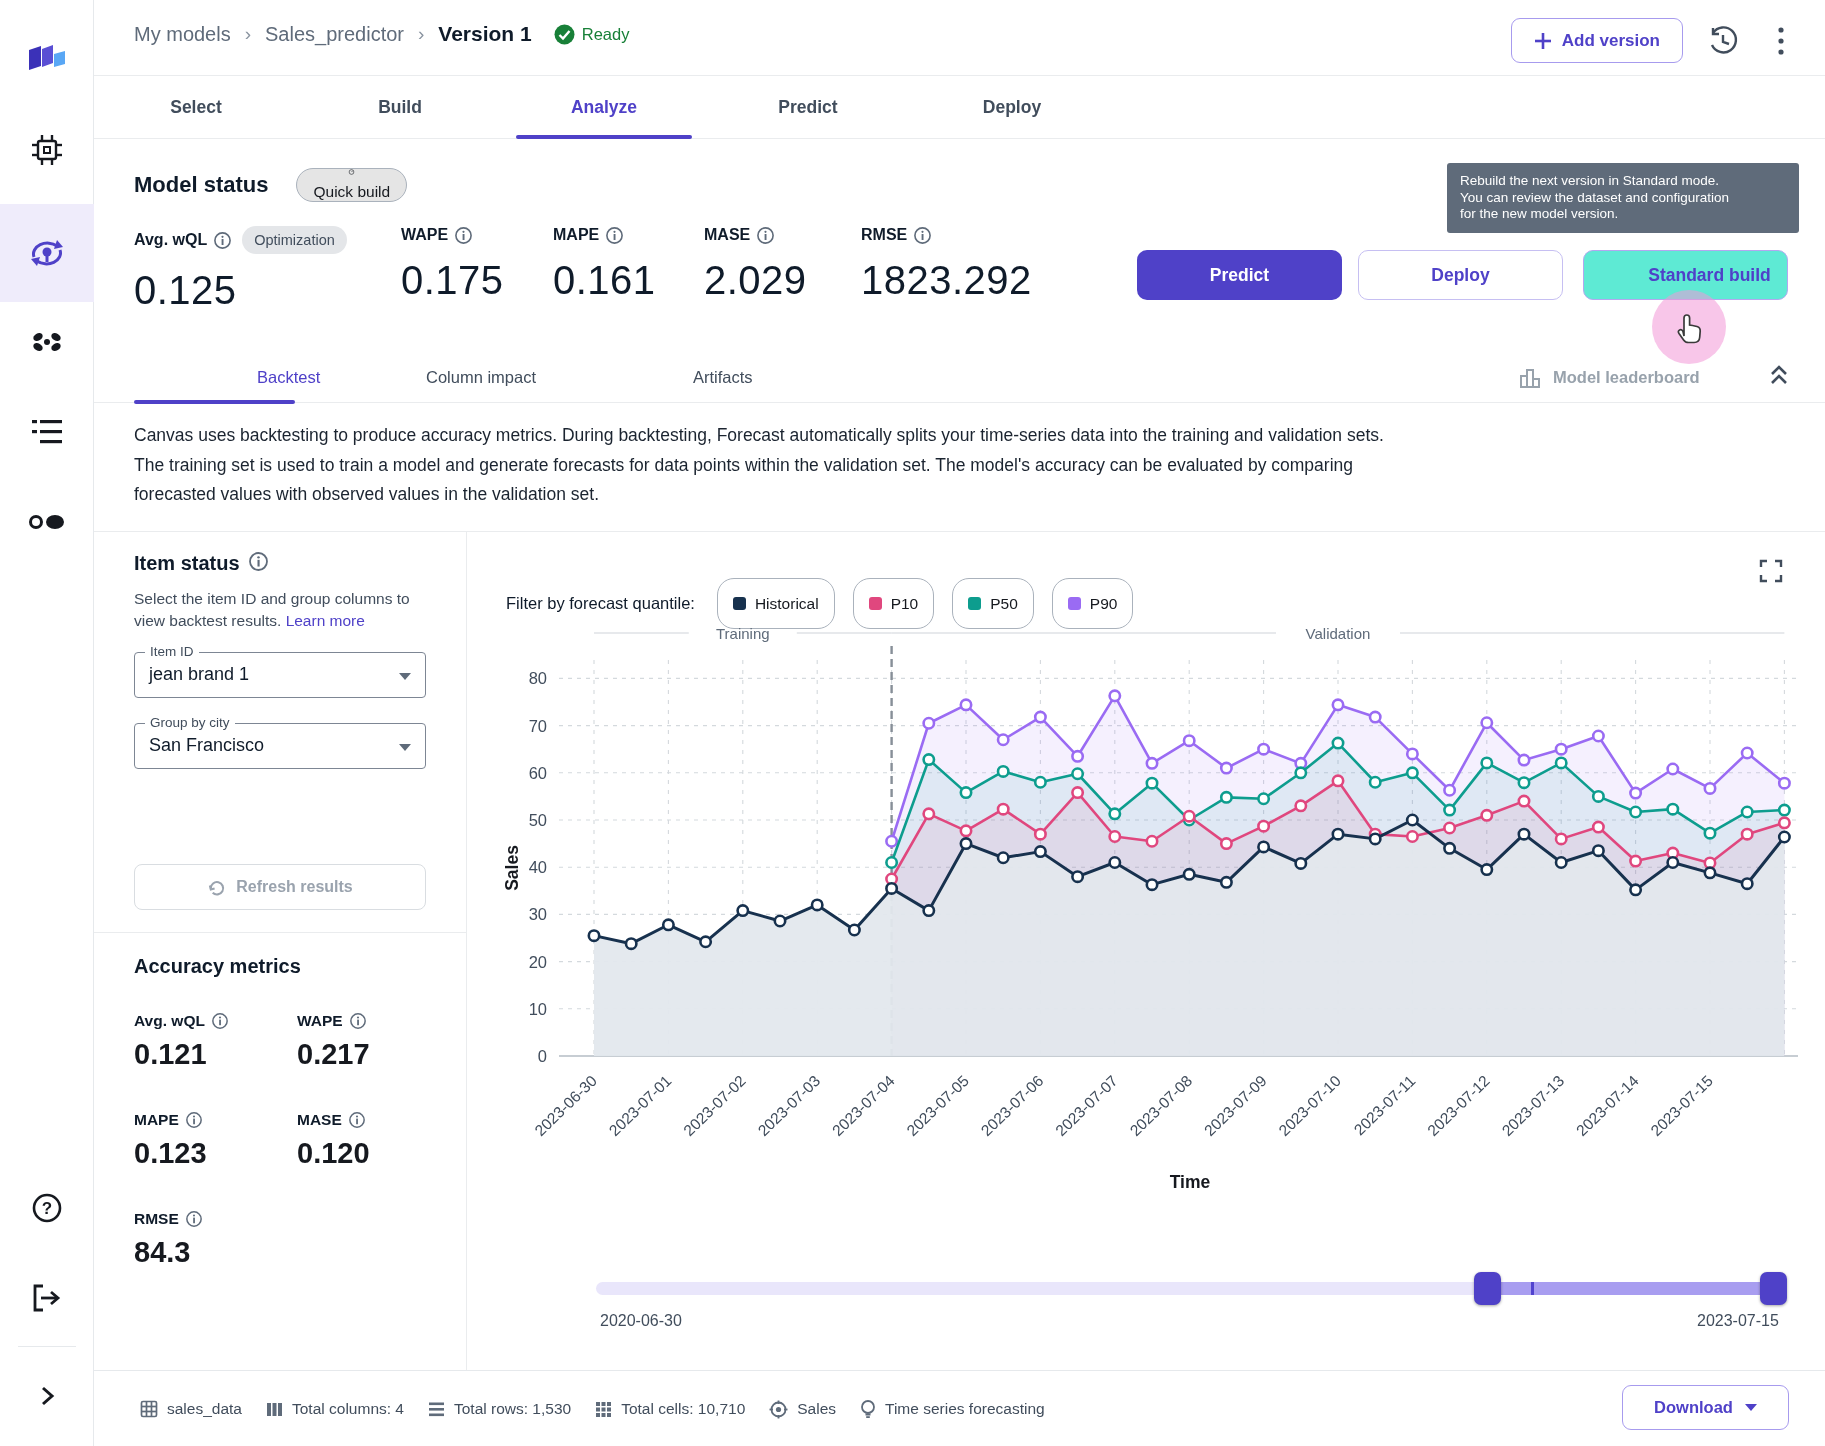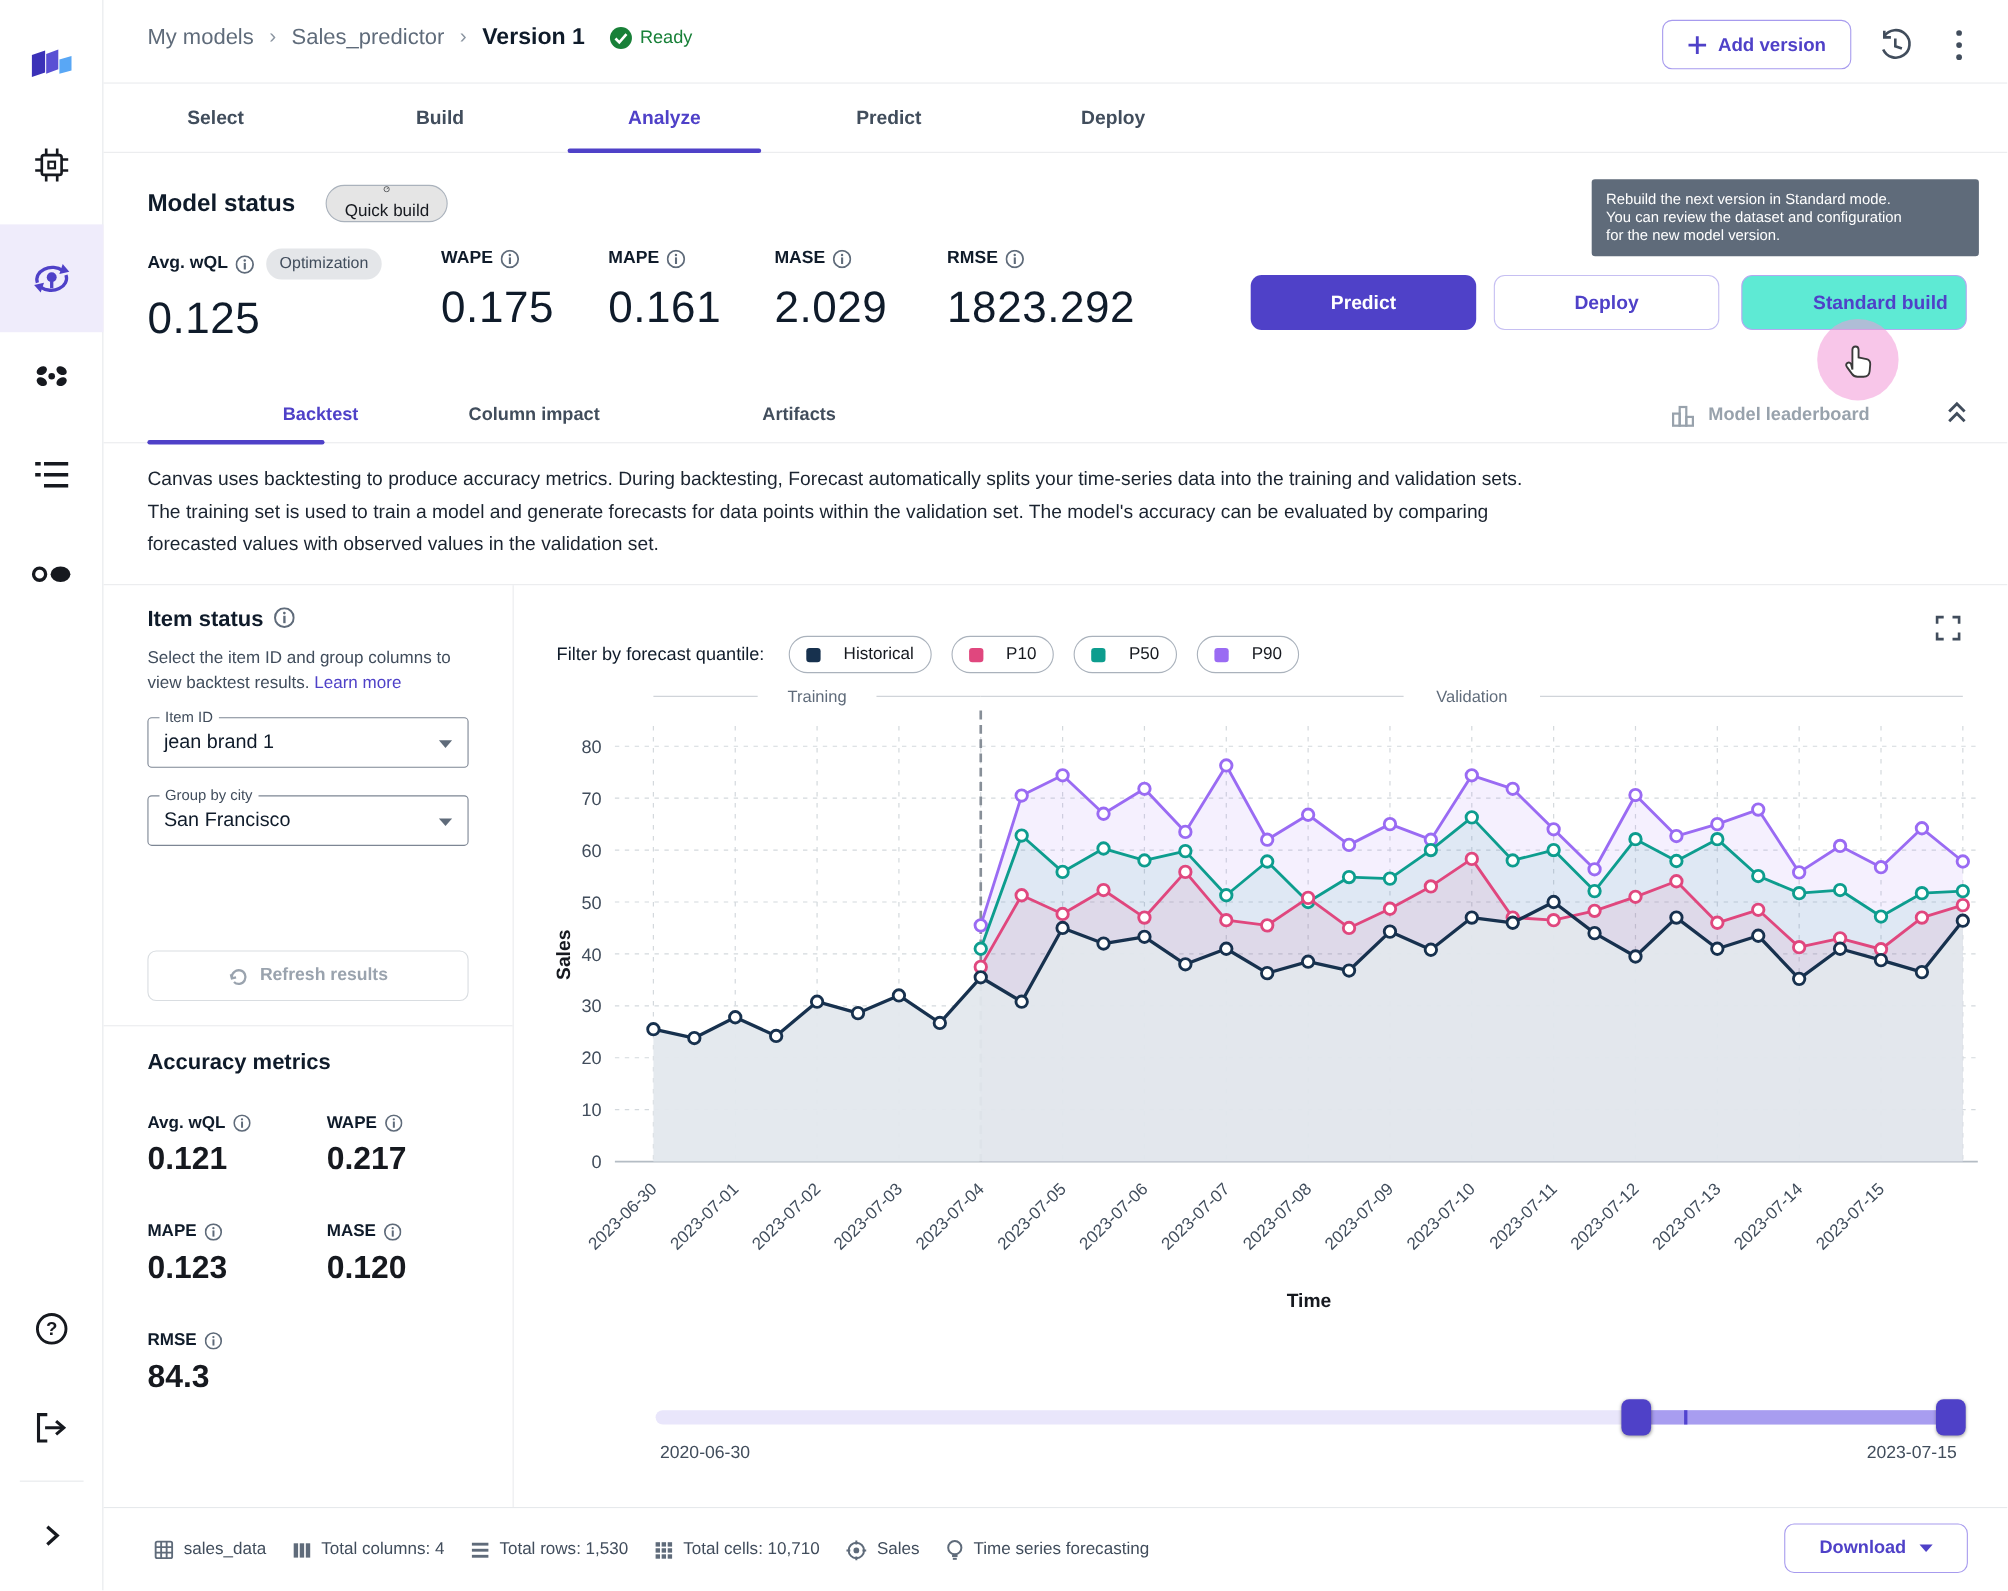--- a/index.html
+++ b/index.html
@@ -40,21 +40,21 @@
 
   .cta { height:50px; border-radius:10px; font-size:17.5px; font-weight:bold; display:flex; align-items:center; justify-content:center; cursor:pointer; }
   #predict-btn { left:1137px; top:250px; width:205px; background:#4f41c8; color:#fff; border:none; }
   #deploy-btn { left:1358px; top:250px; width:205px; background:#fff; color:#4f41c8; border:1.5px solid #c6bff2; }
   #standard-build-btn { left:1583px; top:250px; width:205px; background:#5eead4; color:#4f41c8; border:1.5px solid #b3a7f0;padding-left:48px; }
   #tooltip { left:1447px; top:163px; width:352px; background:#5f6b7a; color:#fff; font-size:13.5px; line-height:16.5px; padding:10px 13px; border-radius:3px; z-index:8; }
   #click-indicator { left:1652px; top:290px; width:74px; height:74px; border-radius:50%; background:rgba(243,151,215,0.55); z-index:9; }
 
   
   #subtabs-row { left:94px; top:352px; width:1731px; height:51px; border-bottom:1px solid #eaecee; }
-  .subtab { position:absolute; top:0; height:51px; display:flex; align-items:center; font-size:16.5px; font-weight:bold; color:#414d5c; cursor:pointer; }
+  .subtab { position:absolute; top:0; height:51px; display:flex; align-items:center; font-size:16.5px; font-weight:normal; color:#414d5c; cursor:pointer; }
   .subtab.active { color:#4f41c8; }
   #subtab-underline { position:absolute; left:40px; top:48px; width:161px; height:4px; border-radius:2px; background:#4f41c8; }
   #leaderboard-link { position:absolute; left:1425px; top:0; height:51px; display:flex; align-items:center; gap:10px; color:#98a2ac; font-size:16.5px; font-weight:bold; cursor:pointer; }
   #collapse-btn { position:absolute; left:1672px; top:10px; width:32px; height:32px; cursor:pointer; }
 
   
   #description { left:134px; top:421px; font-size:17.5px; line-height:29.5px; color:#1b2430; }
 
   #content-divider { left:94px; top:531px; width:1731px; height:1px; background:#eaecee; }
   #panel-divider { left:466px; top:532px; width:1px; height:838px; background:#eaecee; }
@@ -71,21 +71,21 @@
   #refresh-btn { left:134px; top:864px; width:292px; height:46px; border:1.5px solid #d9dde1; border-radius:8px; background:#fff; color:#9aa3ae; font-size:16px; font-weight:bold; display:flex; align-items:center; justify-content:center; gap:10px; cursor:default; }
   #left-divider { left:94px; top:932px; width:372px; height:1px; background:#eaecee; }
   #acc-title { left:134px; top:955px; }
   .acc-metric { position:absolute; }
   .acc-label { display:flex; align-items:center; gap:7px; font-size:15.5px; font-weight:bold; color:#0f1b2a; }
   .acc-value { margin-top:8px; font-size:29px; font-weight:bold; color:#16191f; }
 
   
   #filter-row { left:506px; top:578px; display:flex; align-items:center; gap:18px; }
   #filter-label { font-size:16.5px; color:#0f1b2a; margin-right:4px; }
-  .q-chip { display:flex; align-items:center; gap:21px; height:34px; padding:12px 15px; border:1px solid #aab2bc; border-radius:17px; background:#fff; font-size:15.5px; color:#16191f; cursor:pointer; }
+  .q-chip { display:flex; align-items:center; gap:9px; height:51px; padding:12px 15px; border:1px solid #aab2bc; border-radius:17px; background:#fff; font-size:15.5px; color:#16191f; cursor:pointer; }
   .chip-swatch { width:13px; height:13px; border-radius:3px; }
   #expand-btn { left:1758px; top:558px; width:26px; height:26px; cursor:pointer; }
   #chart-svg { left:500px; top:620px; }
 
   
   #slider-track { left:596px; top:1282px; width:1191px; height:13px; border-radius:7px; background:#e9e6fb; cursor:pointer; }
   #slider-range { position:absolute; left:891px; top:0; width:286px; height:13px; background:#a89df0; }
   #slider-tick { position:absolute; left:935px; top:0; width:3px; height:13px; background:#5143cf; }
   .slider-handle { position:absolute; top:-10px; width:27px; height:33px; border-radius:7px; background:#4f41c8; box-shadow:0 1px 3px rgba(0,0,0,.35); cursor:grab; }
   #handle-left { left:878px; }

